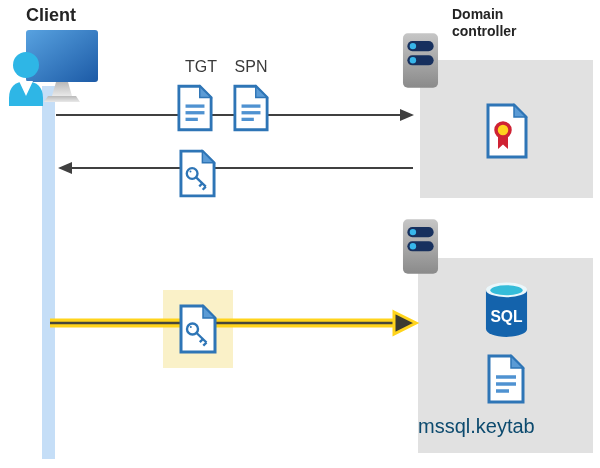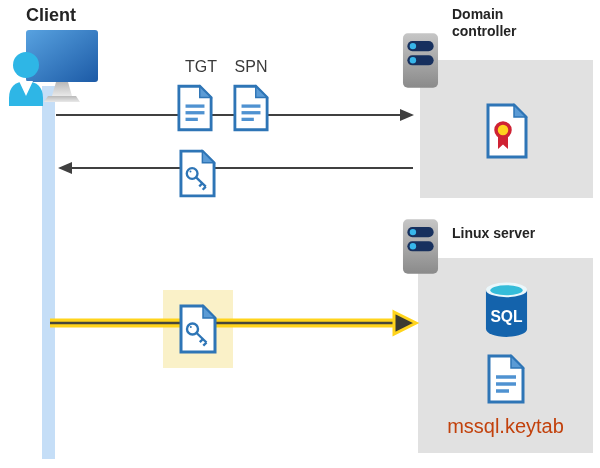--- a/index.html
+++ b/index.html
@@ -9,21 +9,21 @@
   }
   .abs{position:absolute;}
   .panel{background:#e1e1e1;z-index:1;}
   .timeline{background:#c5def7;z-index:1;}
   .highlight{background:#faf1c8;z-index:1;}
   .arrows{z-index:2;left:0;top:0;}
   .icon,.lbl{z-index:3;}
   .title{font-weight:700;color:#242424;font-size:14px;line-height:1.22;}
   .client-title{font-size:18px;}
   .ticket-lbl{font-size:16px;color:#3a3a3a;text-align:center;width:40px;}
-  .keytab-lbl{font-size:20px;color:#c2410c;text-align:center;}
+  .keytab-lbl{font-size:20px;color:#0c4a6e;text-align:left;}
   .nowrap{white-space:nowrap;}
 </style>
 </head>
 <body>
 
 <div class="canvas">
 
   <div class="abs panel" style="left:420px;top:60px;width:173px;height:138px;"></div>
   <div class="abs panel" style="left:418px;top:258px;width:175px;height:195px;"></div>
 
@@ -129,21 +129,20 @@
         <stop offset="0" stop-color="#c6c6c6"></stop>
           <stop offset="1" stop-color="#8a8a8a"></stop>
       </linearGradient>
     </defs>
     <rect x="1" y="1" width="36" height="56" rx="5" fill="url(#sg2)"></rect>
     <rect x="5.5" y="9" width="27" height="10.5" rx="5.2" fill="#17305e"></rect>
     <circle cx="11.2" cy="14.2" r="3.3" fill="#37b6ea"></circle>
     <rect x="5.5" y="23.5" width="27" height="10.5" rx="5.2" fill="#17305e"></rect>
     <circle cx="11.2" cy="28.7" r="3.3" fill="#37b6ea"></circle>
   </svg>
-  <div class="abs lbl title nowrap" style="left:452px;top:225px;">Linux server</div>
 
   <svg class="abs icon" style="left:484px;top:281px;" width="45" height="57" viewBox="0 0 46 58">
     <path d="M2 9 V49 C2 53.5 11.4 57 23 57 C34.6 57 44 53.5 44 49 V9 Z" fill="#1463ac"></path>
     <ellipse cx="23" cy="9" rx="21" ry="7.5" fill="#eaf7fb"></ellipse>
     <ellipse cx="23" cy="9.3" rx="16.5" ry="5.2" fill="#35bcd9"></ellipse>
     <text x="23" y="42" text-anchor="middle" font-family="Liberation Sans, sans-serif" font-size="16" font-weight="700" fill="#ffffff">SQL</text>
   </svg>
 
   <svg class="abs icon" style="left:487px;top:354px;" width="38" height="50" viewBox="0 0 38 50">
     <path d="M2 2 H24 L36 14 V48 H2 Z" fill="#ffffff" stroke="#2e75b6" stroke-width="3"></path>

